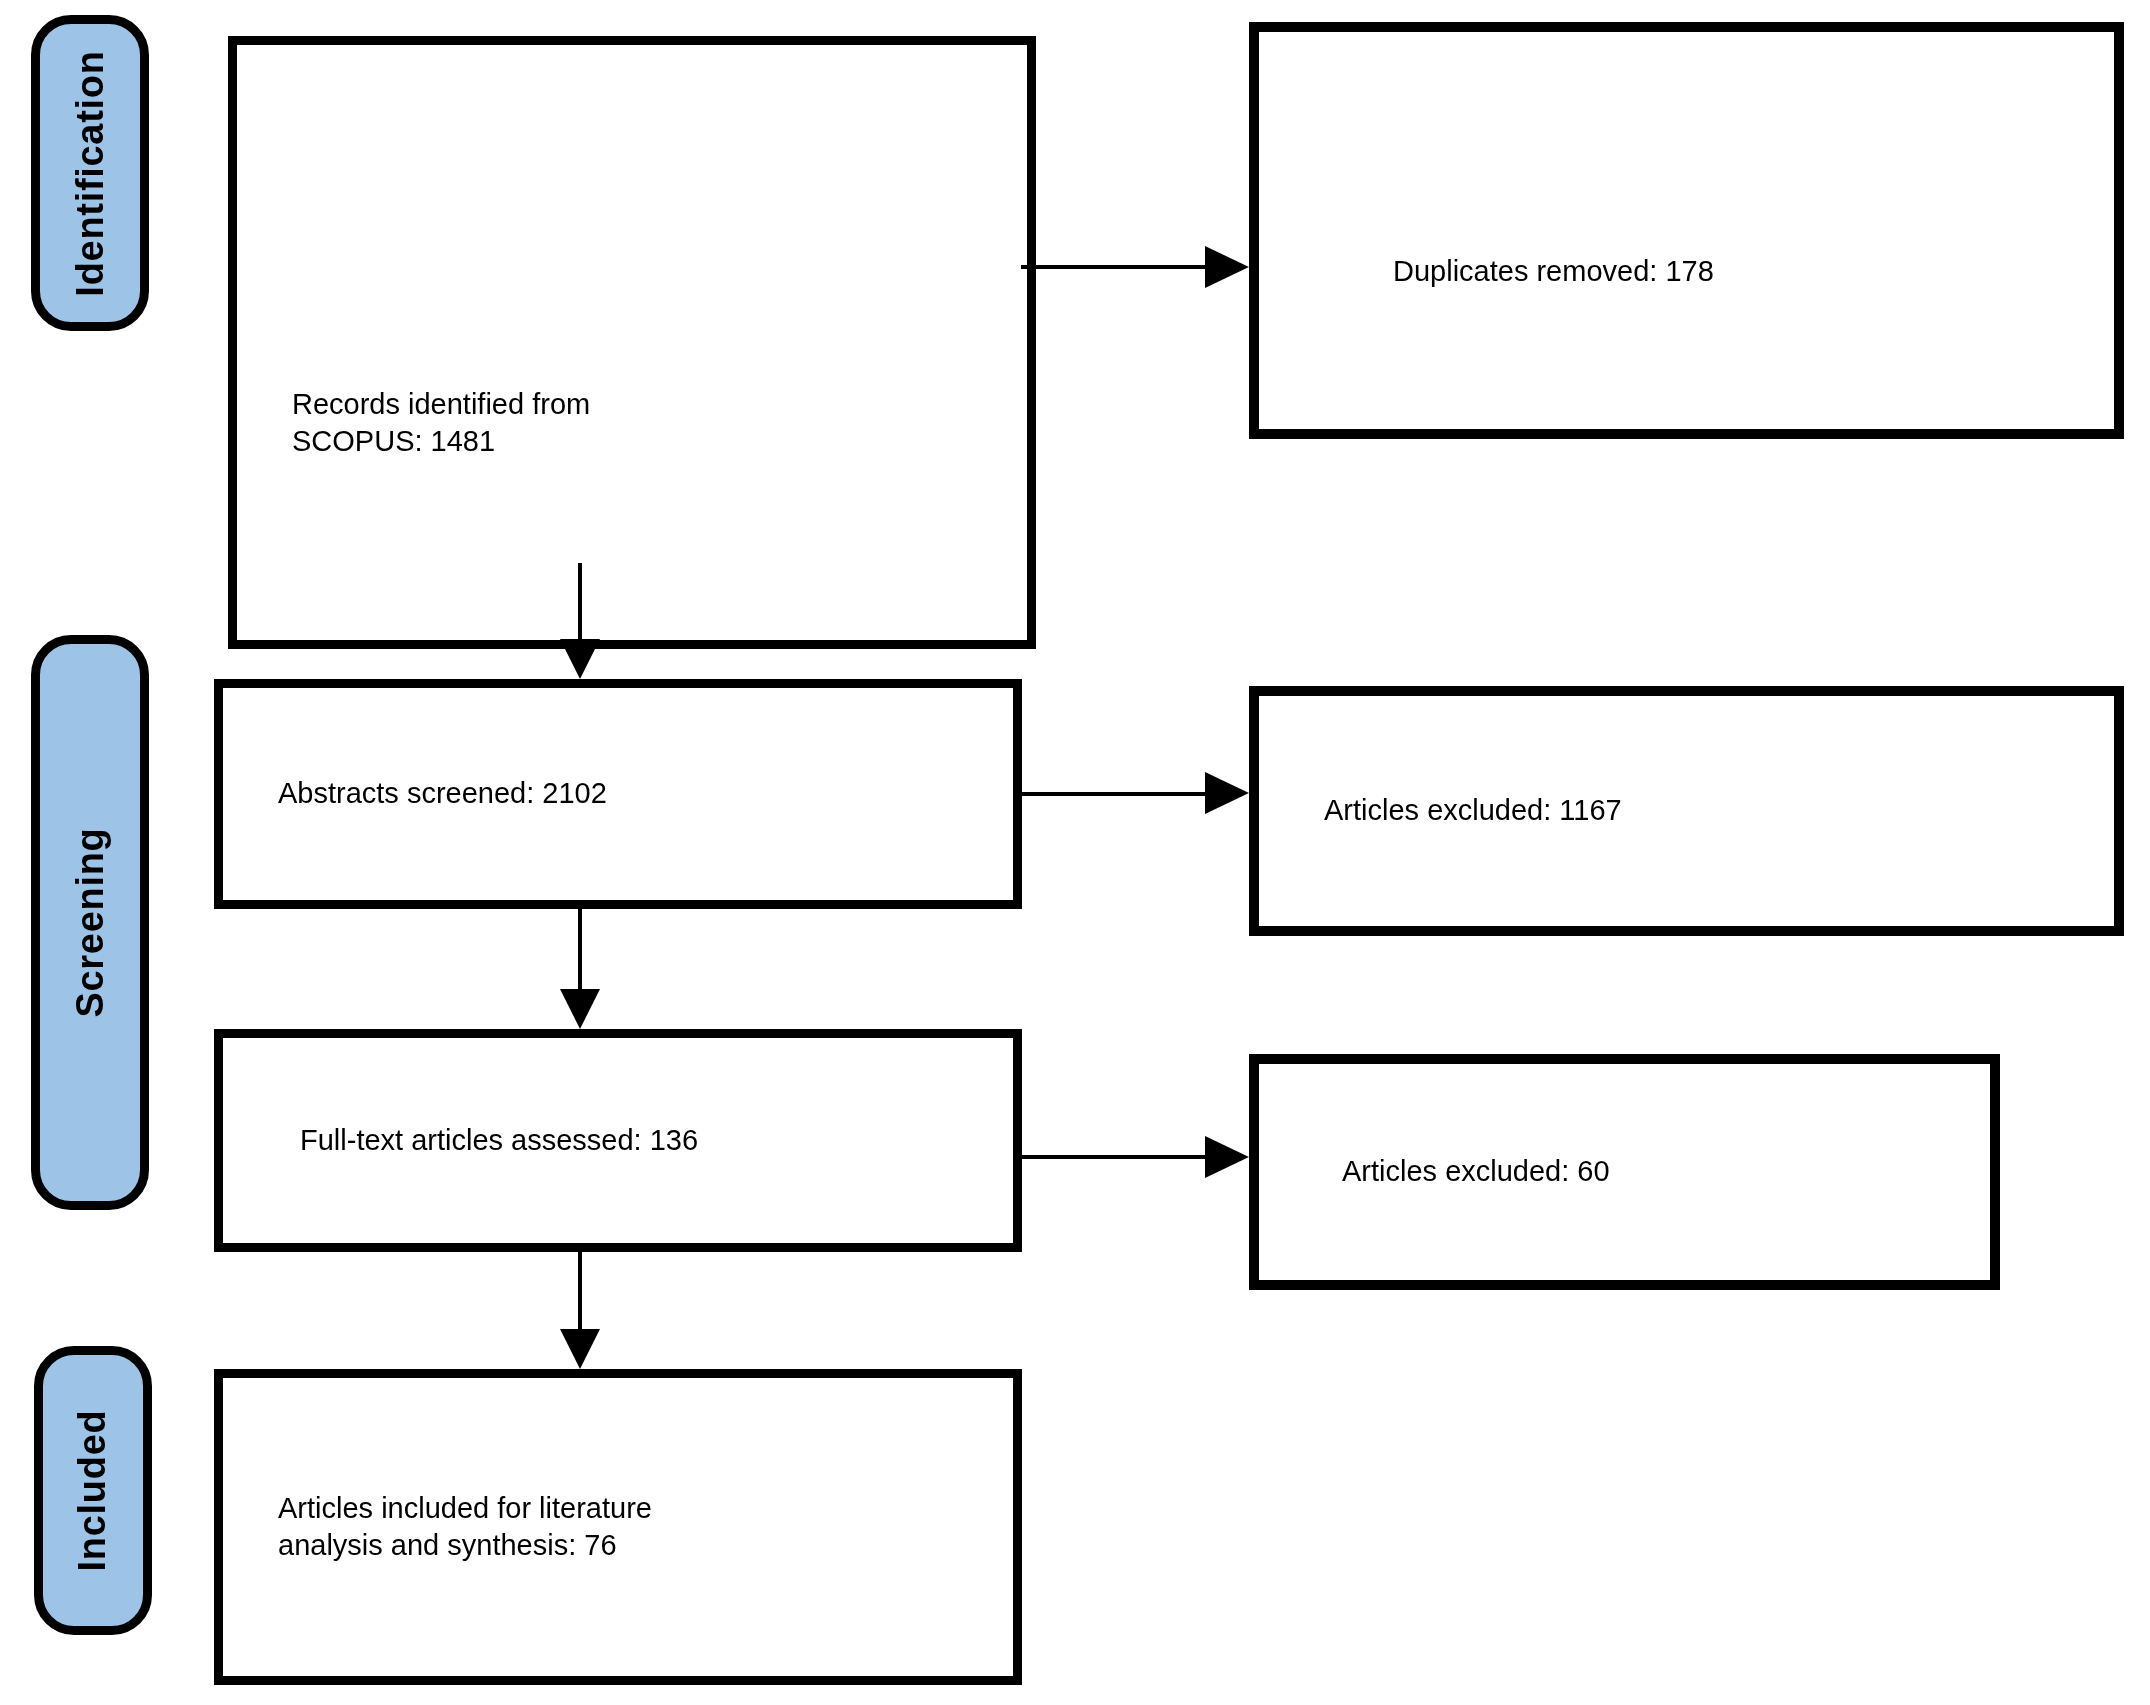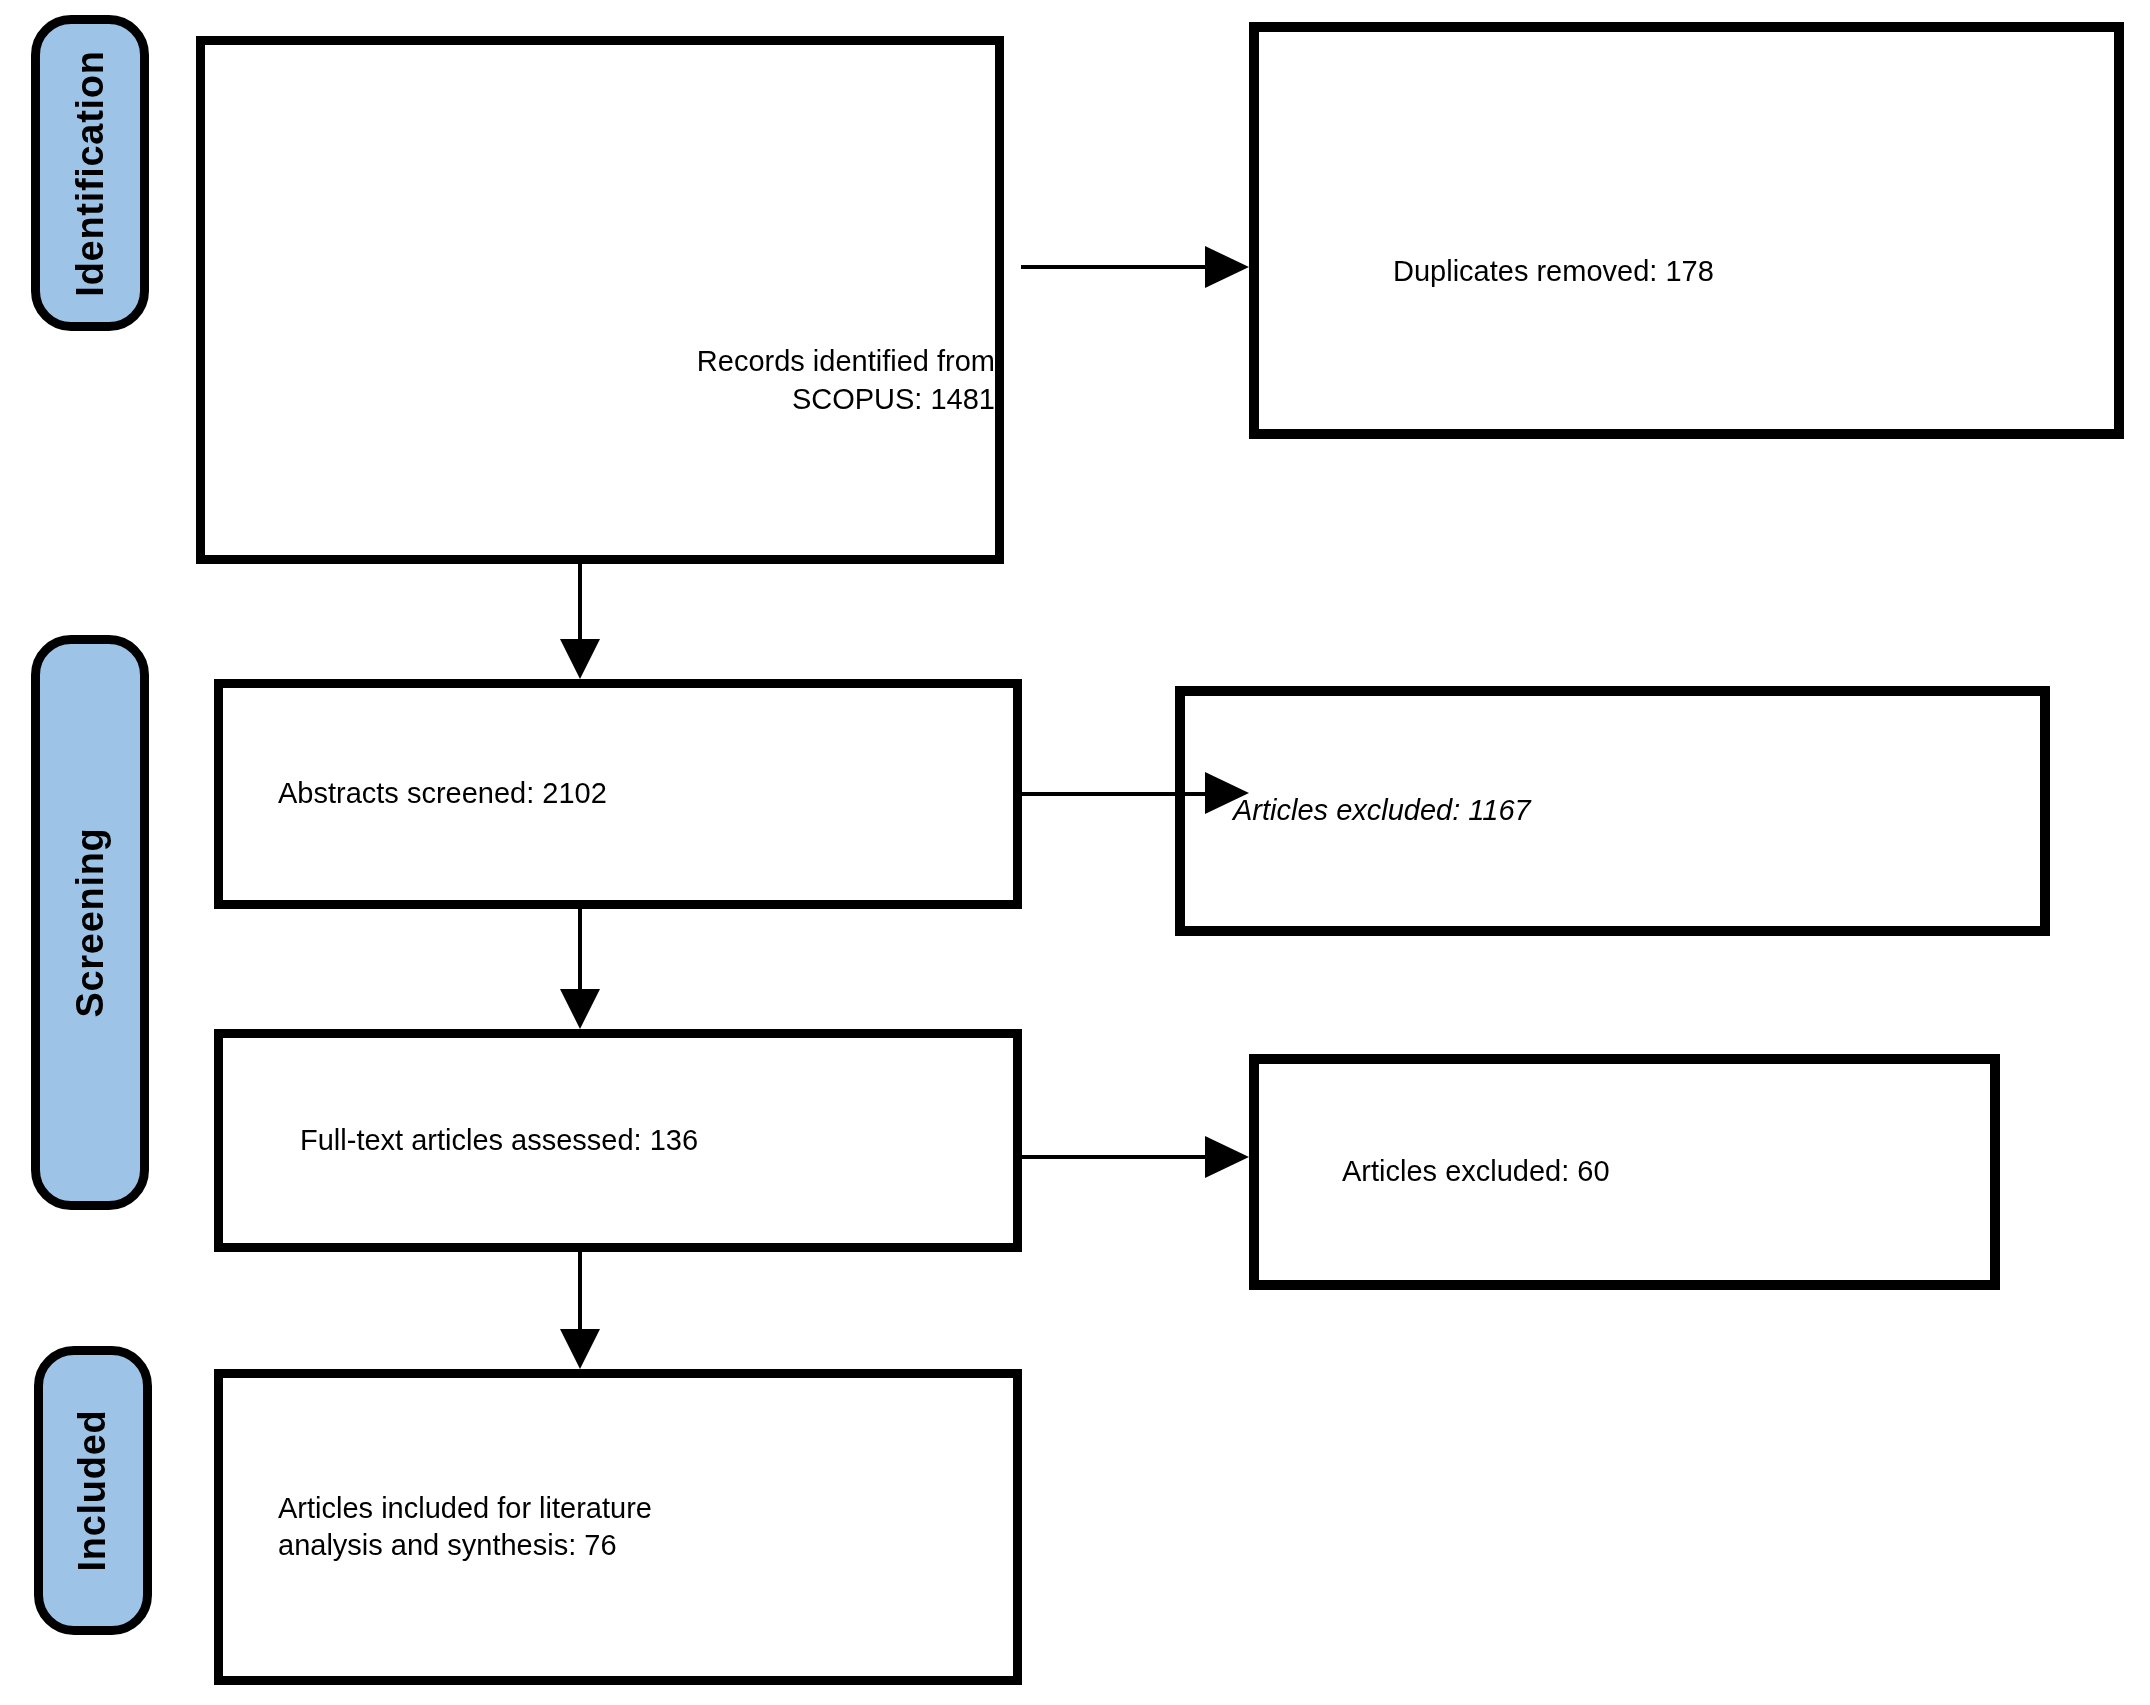--- a/index.html
+++ b/index.html
@@ -51,27 +51,27 @@
     border: 9.6px solid var(--line-color, #000000);
     box-sizing: border-box;
     display: flex;
     flex-direction: column;
     justify-content: center;
     font-size: 29px;
     line-height: 1.28;
   }
   .box .line { white-space: nowrap; }
 
-  .box-records   { left: 196px;  top: 36px;   width: 808px; height: 528px; padding-left: 55px; padding-top: 161px; align-items: flex-end; }
+  .box-records   { left: 228px;  top: 36px;   width: 808px; height: 613px; padding-left: 55px; padding-top: 161px; }
   .box-abstracts { left: 214px;  top: 679px;  width: 808px; height: 230px; padding-left: 55px; }
   .box-fulltext  { left: 214px;  top: 1029px; width: 808px; height: 223px; padding-left: 77px; }
   .box-included  { left: 214px;  top: 1369px; width: 808px; height: 316px; padding-left: 55px; }
 
   .box-duplicates        { left: 1249px; top: 22px;   width: 875px; height: 417px; padding-left: 134px; padding-top: 82px; border-width: 10.3px; }
-  .box-excluded-abstracts{ left: 1175px; top: 686px; width: 875px; height: 250px; padding-left: 48px;  border-width: 10.3px; font-style: italic; }
+  .box-excluded-abstracts{ left: 1249px; top: 686px; width: 875px; height: 250px; padding-left: 65px;  border-width: 10.3px; }
   .box-excluded-fulltext { left: 1249px; top: 1054px; width: 751px; height: 236px; padding-left: 83px;  border-width: 10.3px; }
 
   
   .vline {
     position: absolute;
     width: 4.1px;
     background: var(--line-color, #000000);
   }
   .hline {
     position: absolute;

